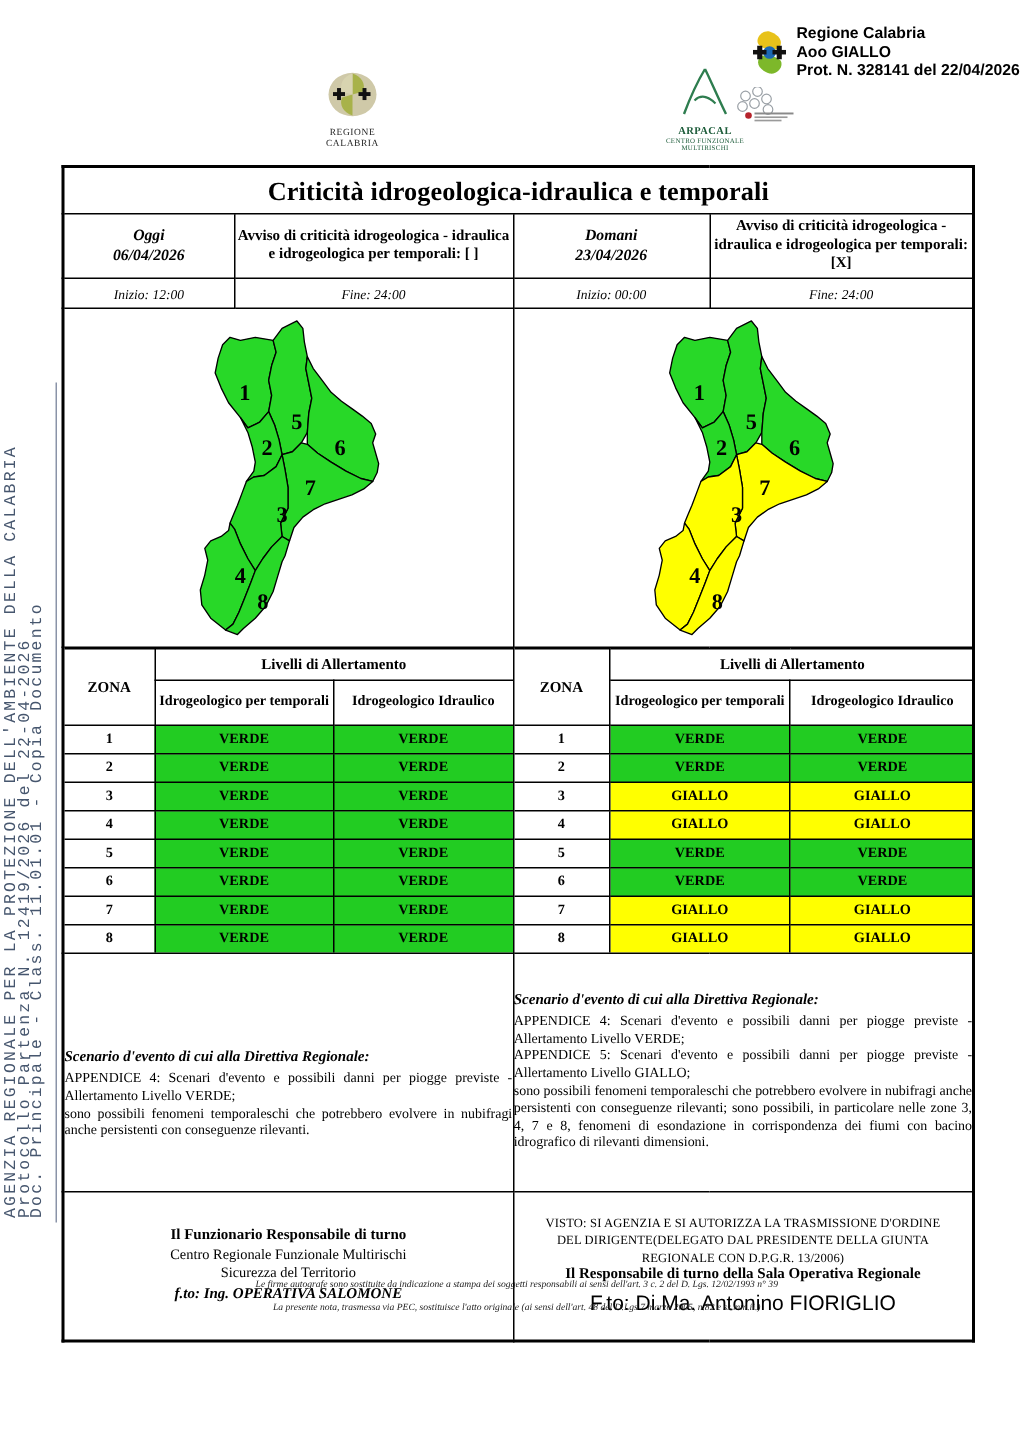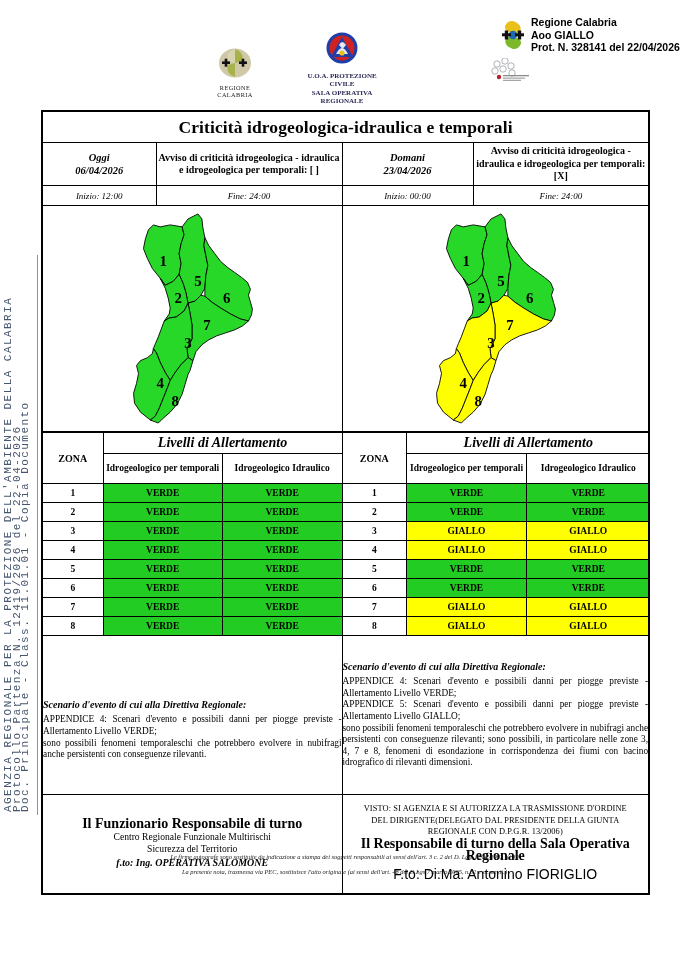--- a/index.html
+++ b/index.html
@@ -36,35 +36,35 @@
   .day-cell{text-align:center;font-size:10.5px;font-weight:bold;font-style:italic;height:42px;line-height:13px;}
   .notice-cell{text-align:center;font-size:10px;font-weight:bold;line-height:12.5px;padding:0 6px;}
   .time-cell{text-align:center;font-size:9px;font-style:italic;height:19px;}
 
   .map-cell{height:225px;text-align:center;vertical-align:middle;}
   .map-cell svg{display:block;margin:0 auto;}
 
   
   table.zt{width:100%;border-collapse:collapse;table-layout:fixed;}
   table.zt td{border:1px solid #000;text-align:center;font-family:"Liberation Serif",serif;}
-  .zt-lvl{font-size:14px;font-weight:bold;height:20px;font-style:italic;}
+  .zt-lvl{font-size:10px;font-weight:bold;height:20px;}
   .zt-sub{font-size:9.5px;font-weight:bold;height:29px;line-height:11px;padding:0 3px;}
   .zt-zona{font-size:10px;font-weight:bold;}
   .zt-num{font-size:9.5px;font-weight:bold;height:18px;}
   .zt-val{font-size:9.5px;font-weight:bold;height:18px;}
 
   
   .scen-cell{vertical-align:top;padding:10px 7px 6px 7px;height:128px;}
   .scen-cell.left{padding-top:30px;}
   .scen-title{font-size:10px;font-weight:bold;font-style:italic;margin-bottom:4px;}
   .scen-p{font-size:9.3px;line-height:11.6px;text-align:justify;}
 
   
   .sig-cell{vertical-align:top;padding:10px 6px;height:98px;text-align:center;}
-  .sig-b{font-size:14px;font-weight:bold;line-height:12.5px;}
+  .sig-b{font-size:10px;font-weight:bold;line-height:12.5px;}
   .sig-n{font-size:9.6px;line-height:12.5px;}
   .sig-i{font-size:10px;font-weight:bold;font-style:italic;line-height:14px;}
   .sig-small{font-size:8.4px;line-height:11.5px;letter-spacing:.1px;}
   .sig-big{font-family:"Liberation Sans",sans-serif;font-size:14px;line-height:22px;}
 
   
   .foot{position:absolute;left:41px;top:849px;width:607px;text-align:center;}
   .foot div{font-size:6.4px;font-style:italic;line-height:15px;color:#1a1a1a;}
 </style>
 </head>
@@ -100,35 +100,30 @@
       <g fill="#111">
         <rect x="9" y="13.4" width="8" height="2.6"></rect>
           <rect x="11.7" y="10.7" width="2.6" height="8"></rect>
         <rect x="26" y="13.4" width="8" height="2.6"></rect>
           <rect x="28.7" y="10.7" width="2.6" height="8"></rect>
       </g>
     </svg>
     <div class="rc-cap">REGIONE CALABRIA</div>
   </div>
 
-  <div class="pc-logo">
-    <svg width="74" height="34" viewBox="0 0 74 34">
-      <circle cx="37" cy="16" r="15.5" fill="#1f3fa8"></circle>
-      <circle cx="37" cy="16" r="12.5" fill="#cf2222"></circle>
-      <path d="M37 5 L48 25 L26 25 Z" fill="#1f3fa8"></path>
-      <path d="M31 22 q6 -12 12 0 Z" fill="#e8e8f2"></path>
-      <path d="M34 13 q3 -6 7 0 l-3.5 4 Z" fill="#e8e8f2"></path>
-      <circle cx="37" cy="21" r="2.6" fill="#e8c21a"></circle>
+
+  <div class="arp-logo">
+    <svg width="66" height="34" viewBox="0 0 66 34">
+      <path d="M33 2 C27 12 22 24 19 32" stroke="#2e7d4f" stroke-width="1.6" fill="none"></path>
+      <path d="M33 2 C37 10 42 22 47 32" stroke="#2e7d4f" stroke-width="1.6" fill="none"></path>
+      <path d="M26 23 C30 19 35 20 40 25" stroke="#2e7d4f" stroke-width="1.4" fill="none"></path>
     </svg>
-    <div class="pc-cap">
-      <div>U.O.A. PROTEZIONE CIVILE</div>
-      <div>SALA OPERATIVA REGIONALE</div>
-    </div>
+    <div class="arp-cap1">ARPACAL</div>
+    <div class="arp-cap2">CENTRO FUNZIONALE MULTIRISCHI</div>
   </div>
-
 
   <div class="mini-logo">
     <svg width="62" height="24" viewBox="0 0 62 24">
       <g fill="none" stroke="#9aa0a6" stroke-width="0.8">
         <circle cx="10" cy="6" r="3.2"></circle>
           <circle cx="18" cy="3" r="3.2"></circle>
           <circle cx="24" cy="8" r="3.2"></circle>
         <circle cx="16" cy="11" r="3.2"></circle>
           <circle cx="8" cy="13" r="3.2"></circle>
           <circle cx="25" cy="15" r="3.2"></circle>

